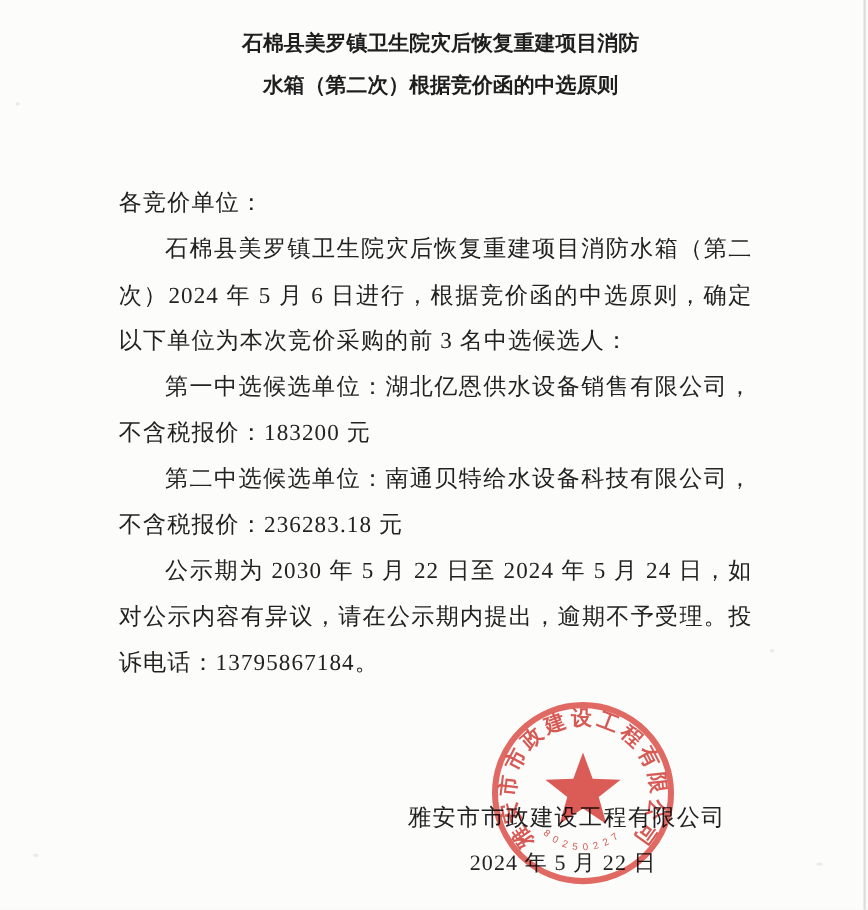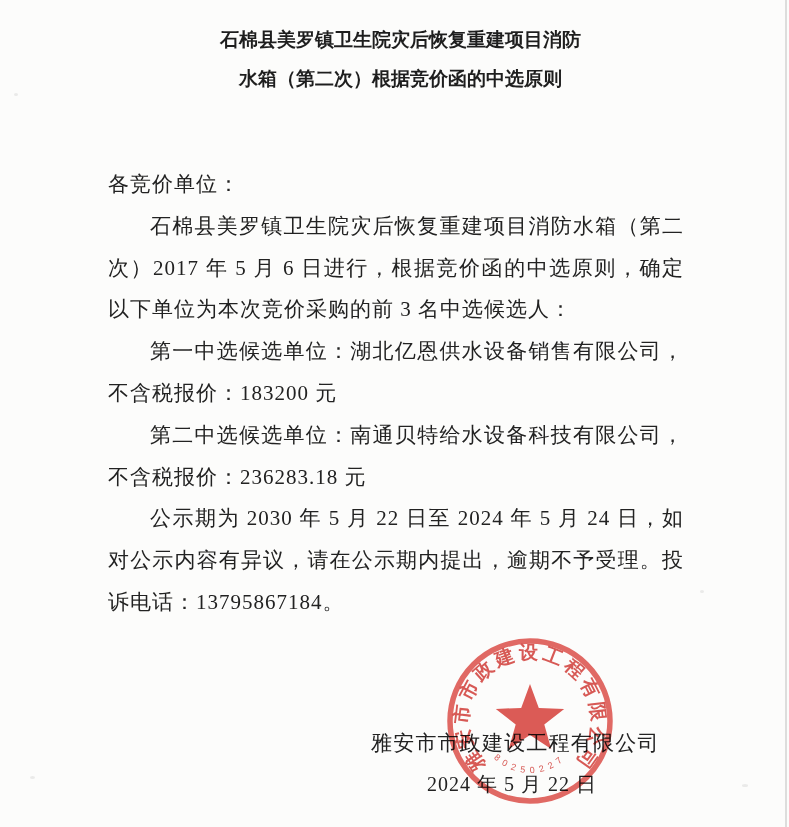--- a/index.html
+++ b/index.html
@@ -85,21 +85,21 @@
 
 <div class="page">
 
   <div class="title">
     <div>石棉县美罗镇卫生院灾后恢复重建项目消防</div>
     <div>水箱（第二次）根据竞价函的中选原则</div>
   </div>
 
   <div class="body-text">
     <p class="salutation">各竞价单位：</p>
-    <p class="para">石棉县美罗镇卫生院灾后恢复重建项目消防水箱（第二次）2017 年 5 月 6 日进行，根据竞价函的中选原则，确定以下单位为本次竞价采购的前 3 名中选候选人：</p>
+    <p class="para">石棉县美罗镇卫生院灾后恢复重建项目消防水箱（第二次）2024 年 5 月 6 日进行，根据竞价函的中选原则，确定以下单位为本次竞价采购的前 3 名中选候选人：</p>
     <p class="para">第一中选候选单位：湖北亿恩供水设备销售有限公司，不含税报价：183200 元</p>
     <p class="para">第二中选候选单位：南通贝特给水设备科技有限公司，不含税报价：236283.18 元</p>
     <p class="para">公示期为 2030 年 5 月 22 日至 2024 年 5 月 24 日，如对公示内容有异议，请在公示期内提出，逾期不予受理。投诉电话：13795867184。</p>
   </div>
 
   <div class="sig-company">雅安市市政建设工程有限公司</div>
   <div class="sig-date">2024 年 5 月 22 日</div>
 
   <div class="stamp">
     <svg viewBox="0 0 170 170" width="170" height="170">

